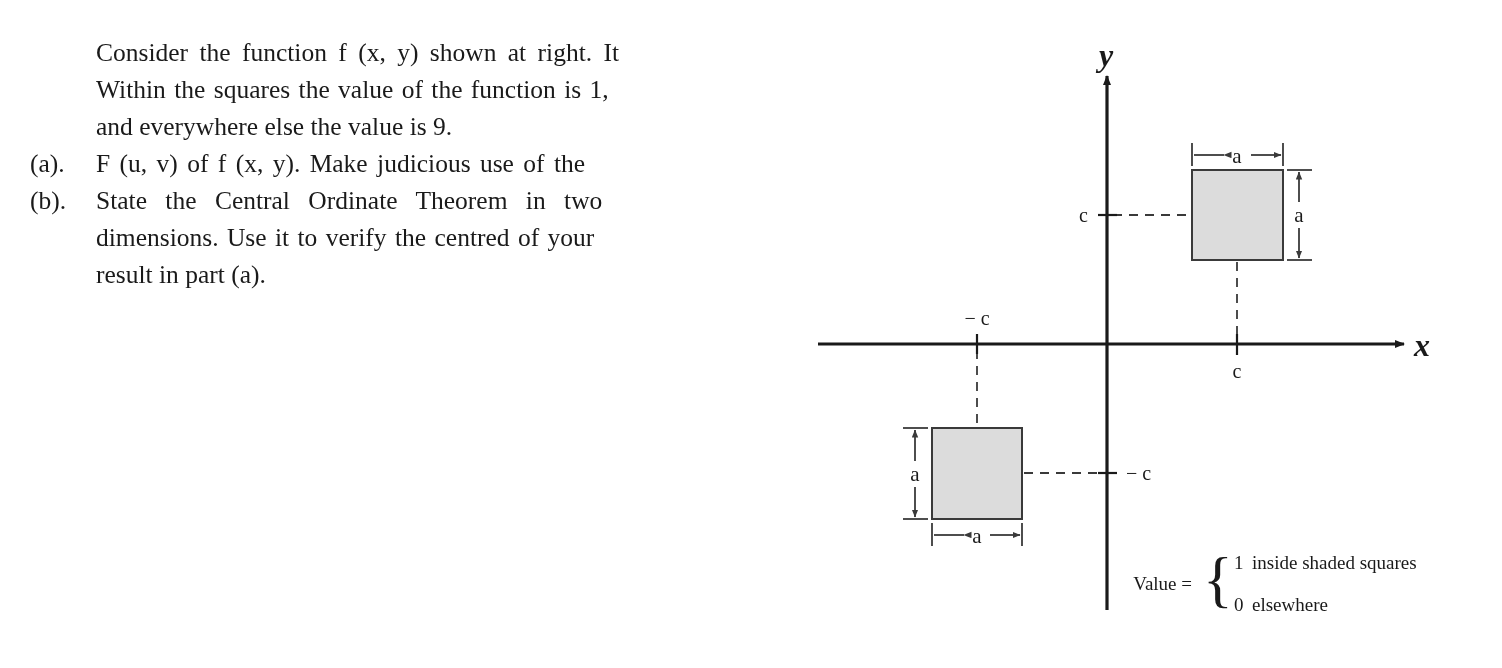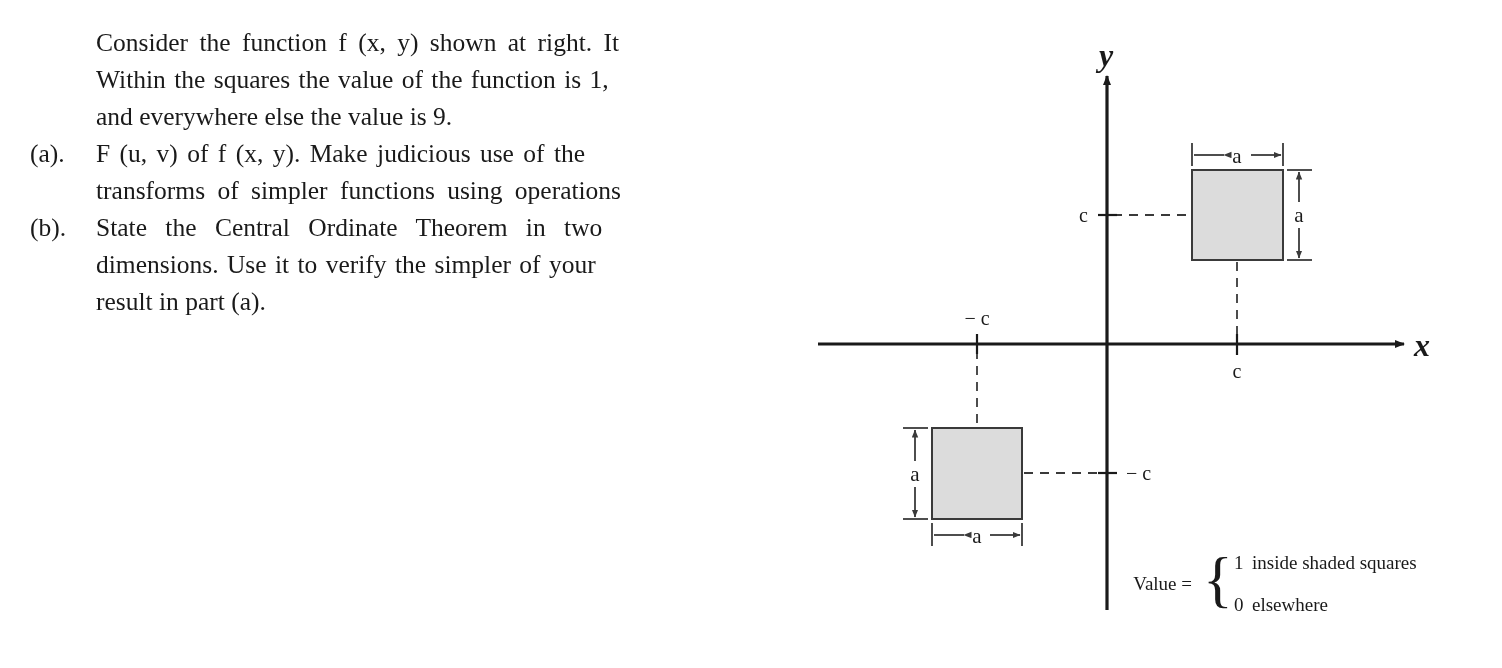--- a/index.html
+++ b/index.html
@@ -13,21 +13,21 @@
     position: relative;
     overflow: hidden;
     font-family: "Liberation Serif", "DejaVu Serif", serif;
     color: #1a1a1a;
   }
 
   
   #question-text {
     position: absolute;
     left: 0px;
-    top: 24px;
+    top: 34px;
     width: 800px;
   }
   .para {
     display: flex;
     align-items: flex-start;
     width: 100%;
   }
   .marker {
     width: 96px;
     flex: 0 0 96px;
@@ -79,29 +79,28 @@
       <span class="line j1">Consider the function  f (x, y)  shown at right.   It</span>
       <span class="line j4">Within the squares the value of the function is 1,</span>
       <span class="line jst">and everywhere else the value is 9.</span>
     </div>
   </div>
 
   <div class="para">
     <div class="marker">(a).</div>
     <div class="body-lines">
       <span class="line j7">F (u, v)  of  f (x, y).   Make judicious use of the</span>
-      <span class="line j9">transforms of simpler functions using operations</span>
     </div>
   </div>
 
   <div class="para">
     <div class="marker">(b).</div>
     <div class="body-lines">
       <span class="line j8">State the Central Ordinate Theorem in two</span>
-      <span class="line j4">dimensions.   Use it to verify the simpler of your</span>
+      <span class="line j4">dimensions.   Use it to verify the centred of your</span>
       <span class="line jst">result in part (a).</span>
     </div>
   </div>
 
 </div>
 
 <div id="diagram">
   <svg width="702" height="668" viewBox="0 0 702 668" xmlns="http://www.w3.org/2000/svg">
 
     <defs>

